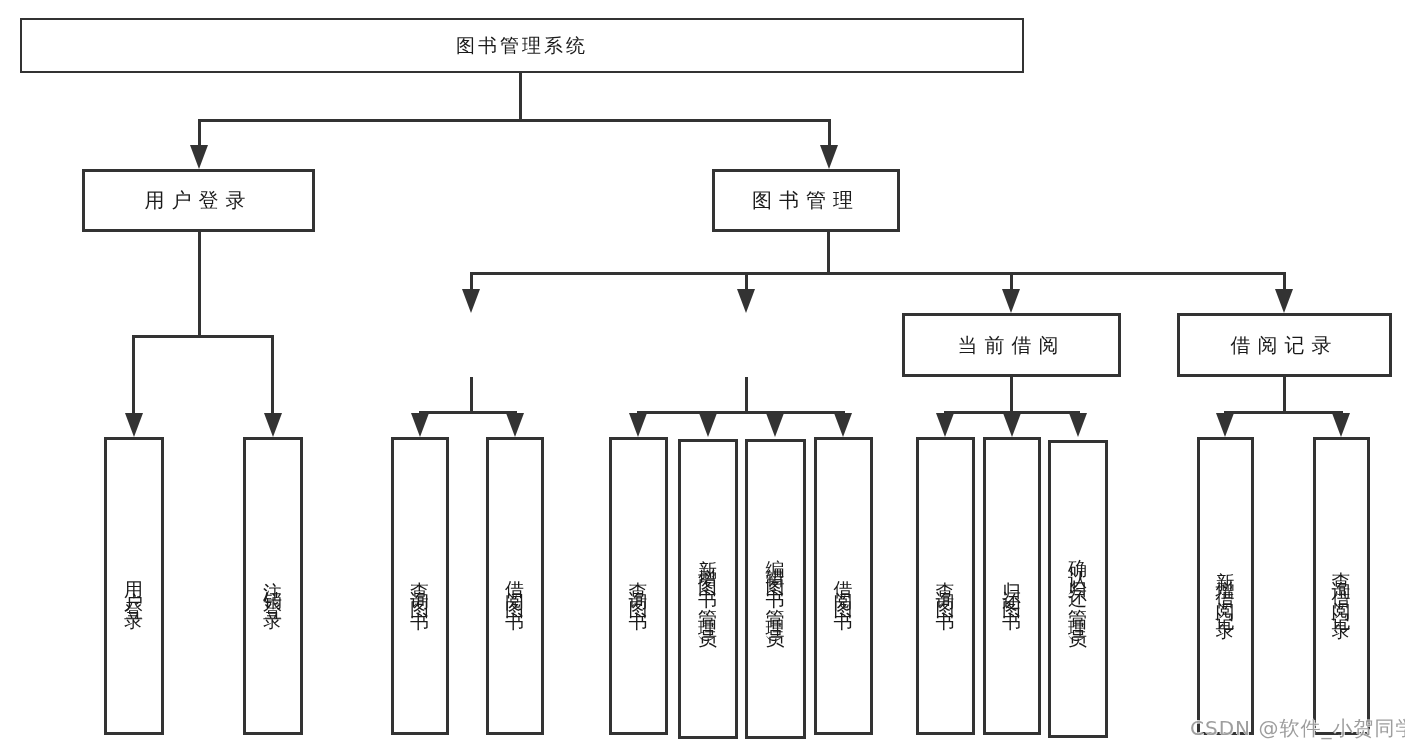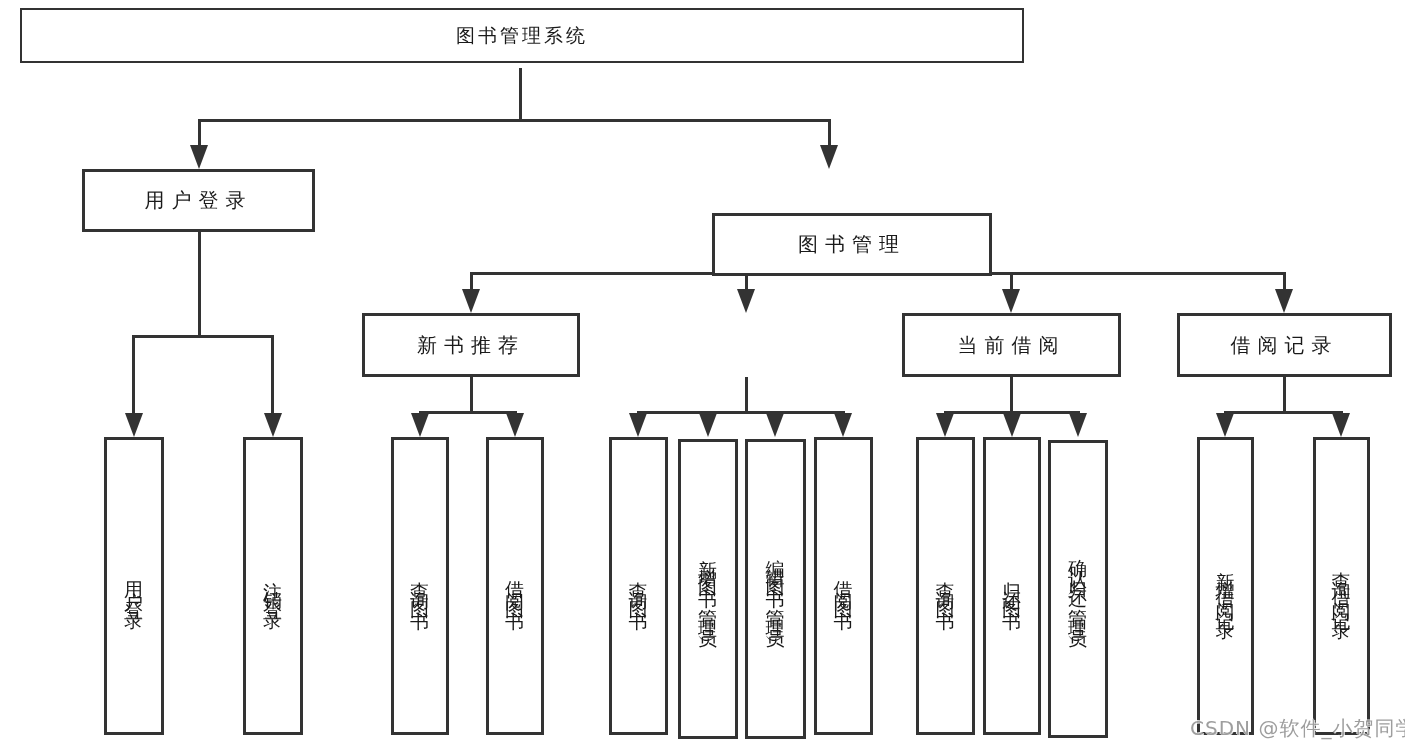--- a/index.html
+++ b/index.html
@@ -80,35 +80,35 @@
     white-space: nowrap;
     z-index: 5;
     text-shadow: 1px 1px 0 rgba(255,255,255,0.85), -1px -1px 0 rgba(255,255,255,0.85);
   }
 </style>
 </head>
 <body>
 
 <div class="canvas">
 
-  <div class="node root-box" style="left:20px; top:8px; width:1004px; height:55px;">
+  <div class="node root-box" style="left:20px; top:18px; width:1004px; height:55px;">
     <span>图书管理系统</span>
   </div>
 
   <div class="vline" style="left:519px; top:68px; height:51px;"></div>
   <div class="hline" style="left:198px; top:119px; width:633px;"></div>
   <div class="vline" style="left:198px; top:119px; height:30px;"></div>
   <div class="arrow-down" style="left:190px; top:145px;"></div>
   <div class="vline" style="left:828px; top:119px; height:30px;"></div>
   <div class="arrow-down" style="left:820px; top:145px;"></div>
 
   <div class="node branch-box" style="left:82px; top:169px; width:233px; height:63px;">
     <span>用户登录</span>
   </div>
-  <div class="node branch-box" style="left:712px; top:169px; width:280px; height:63px;margin-top:44px;">
+  <div class="node branch-box" style="left:712px; top:169px; width:188px; height:63px;">
     <span>图书管理</span>
   </div>
 
   <div class="vline" style="left:198px; top:232px; height:103px;"></div>
   <div class="hline" style="left:132px; top:335px; width:142px;"></div>
   <div class="vline" style="left:132px; top:335px; height:80px;"></div>
   <div class="arrow-down" style="left:125px; top:413px;"></div>
   <div class="vline" style="left:271px; top:335px; height:80px;"></div>
   <div class="arrow-down" style="left:264px; top:413px;"></div>
 
@@ -116,23 +116,20 @@
   <div class="hline" style="left:470px; top:272px; width:816px;"></div>
   <div class="vline" style="left:470px; top:272px; height:20px;"></div>
   <div class="arrow-down" style="left:462px; top:289px;"></div>
   <div class="vline" style="left:745px; top:272px; height:20px;"></div>
   <div class="arrow-down" style="left:737px; top:289px;"></div>
   <div class="vline" style="left:1010px; top:272px; height:20px;"></div>
   <div class="arrow-down" style="left:1002px; top:289px;"></div>
   <div class="vline" style="left:1283px; top:272px; height:20px;"></div>
   <div class="arrow-down" style="left:1275px; top:289px;"></div>
 
-  <div class="node branch-box" style="left:362px; top:313px; width:218px; height:64px;">
-    <span>新书推荐</span>
-  </div>
   <div class="node branch-box" style="left:902px; top:313px; width:219px; height:64px;">
     <span>当前借阅</span>
   </div>
   <div class="node branch-box" style="left:1177px; top:313px; width:215px; height:64px;">
     <span>借阅记录</span>
   </div>
 
   <div class="vline" style="left:470px; top:377px; height:37px;"></div>
   <div class="hline" style="left:419px; top:411px; width:98px;"></div>
   <div class="arrow-down" style="left:411px; top:413px;"></div>

